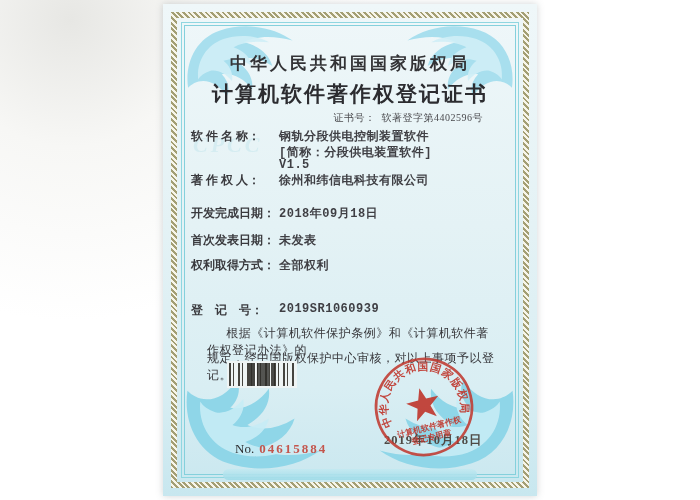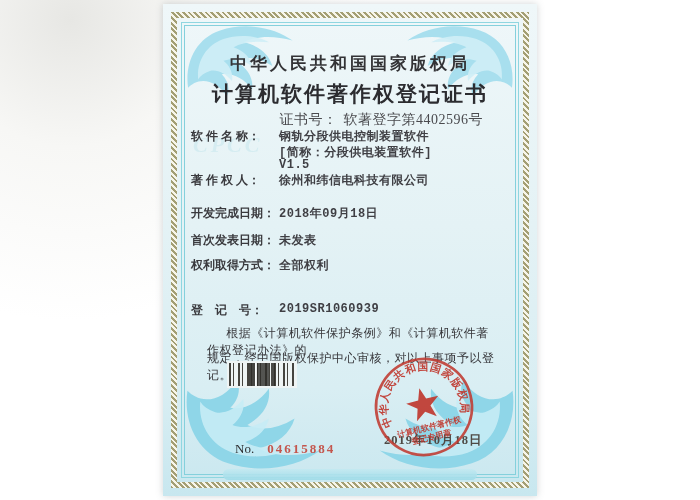--- a/index.html
+++ b/index.html
@@ -15,36 +15,36 @@
   .corner.tl{left:20px;top:18px;width:118px;height:76px;}
   .corner.tr{right:20px;top:18px;width:118px;height:76px;transform:scaleX(-1);}
   .corner.bl{left:18px;bottom:22px;width:150px;height:96px;transform:scaleY(-1);}
   .corner.br{right:18px;bottom:22px;width:150px;height:96px;transform:scale(-1,-1);}
   .band{position:absolute;left:60px;right:60px;bottom:16px;height:11px;border-radius:6px;
     background:linear-gradient(180deg,#c3e9f1,#9edbe8);opacity:.9;}
   .issuer{position:absolute;top:48px;left:0;right:0;text-align:center;
     font-size:17px;font-weight:700;letter-spacing:3px;color:#333336;}
   .title{position:absolute;top:76px;left:0;right:0;text-align:center;
     font-size:21px;font-weight:700;letter-spacing:2px;color:#2c2c30;}
-  .certno{position:absolute;top:107px;right:54px;font-size:14px;color:#4a4a4e;letter-spacing:.5px;}
+  .certno{position:absolute;top:107px;right:54px;font-size:10px;color:#4a4a4e;letter-spacing:.5px;}
   .certno .cv{margin-left:6px;}
   .row{position:absolute;left:28px;display:flex;font-size:12px;color:#3a3a3e;}
   .lbl{display:inline-block;width:88px;font-weight:700;white-space:pre;flex:none;}
   .val{font-weight:600;color:#3f3f44;letter-spacing:.5px;white-space:pre;font-family:Liberation Mono, monospace;}
   .stmt{position:absolute;left:44px;right:38px;font-size:12px;color:#38383c;letter-spacing:.5px;}
   .stmt.l1{top:321px;text-indent:1.6em;}
   .stmt.l2{top:346px;}
   .barcode{position:absolute;left:66px;top:359px;width:66px;height:23px;background:
     linear-gradient(90deg,transparent 0 20px,rgba(45,44,40,.88) 20px 26px,rgba(250,252,252,.9) 26px 28px,rgba(45,44,40,.8) 28px 40px,transparent 40px 42px,rgba(45,44,40,.85) 42px 46px,transparent 46px),
     repeating-linear-gradient(90deg,#45443f 0 2px,#eef4f4 2px 4px,#45443f 4px 5px,#eef4f4 5px 9px);
     box-shadow:0 0 0 2px #eef4f4;}
   .seal{position:absolute;left:210px;top:352px;width:102px;height:102px;transform:rotate(-14deg);opacity:.92;}
   .date{position:absolute;left:221px;top:428px;font-size:12.5px;color:#4e4a45;letter-spacing:1px;font-weight:600;}
   .serial{position:absolute;left:72px;top:437px;font-size:13px;color:#2e2e30;}
-  .serial .num{color:#c4564d;letter-spacing:2px;font-weight:600;margin-left:13px;}
+  .serial .num{color:#c4564d;letter-spacing:2px;font-weight:600;margin-left:5px;}
   .wm{position:absolute;left:30px;top:128px;font-size:22px;font-weight:700;color:#b9e2ea;opacity:.4;letter-spacing:3px;font-style:italic;}
 </style>
 </head>
 <body>
 
 <div class="cert">
   <div class="fret"></div>
   <div class="innerline"></div>
 
   <svg class="corner tl" viewBox="0 0 140 90" preserveAspectRatio="none">

